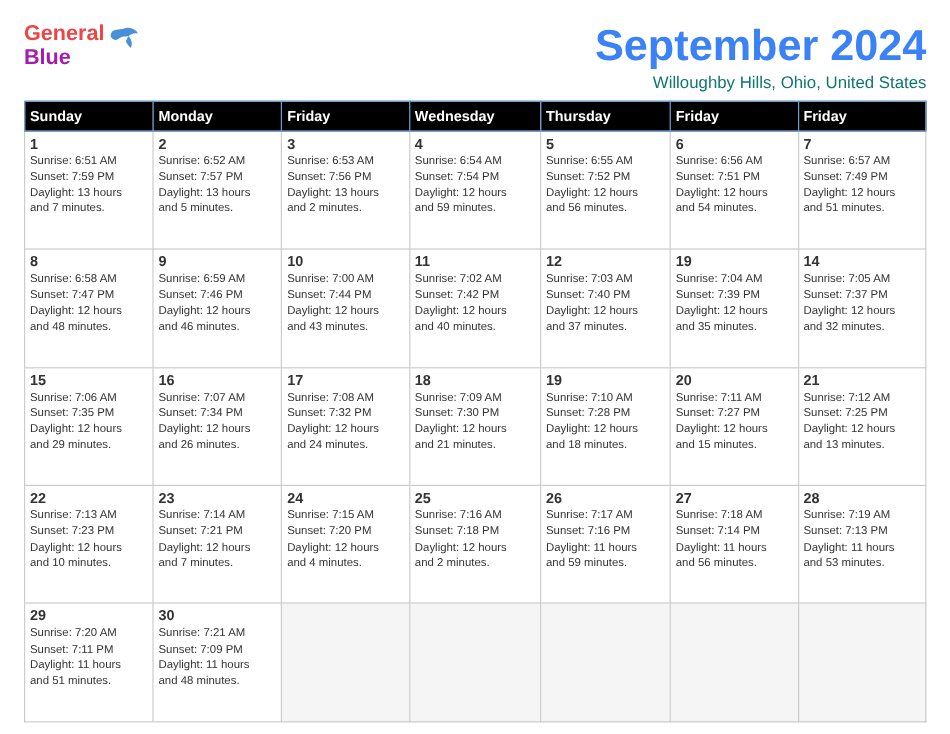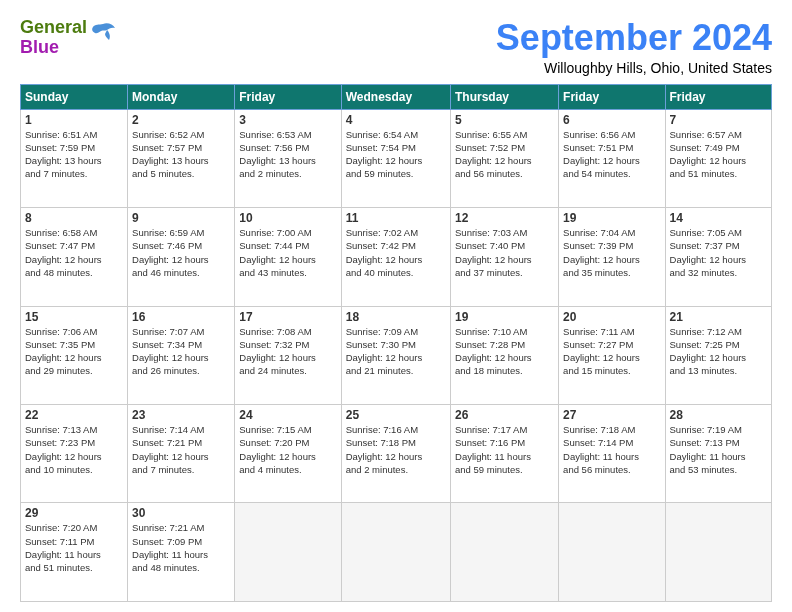--- a/index.html
+++ b/index.html
@@ -27,43 +27,43 @@
       display: flex;
       flex-direction: column;
       align-items: flex-start;
     }
     .logo-text {
       font-size: 18px;
       font-weight: bold;
       color: #333;
       line-height: 1.1;
     }
-    .logo-text span { color: #4d7c0f; }
+    .logo-text span { color: #ef4444; }
     .title-area {
       text-align: right;
     }
     .month-title {
       font-size: 36px;
       font-weight: bold;
       color: #3b82f6;
       line-height: 1.1;
     }
     .subtitle {
       font-size: 14px;
-      color: #000000;
+      color: #0f766e;
       margin-top: 2px;
     }
     .calendar {
       flex: 1;
       border-collapse: collapse;
       width: 100%;
       font-size: 10px;
     }
     .calendar th {
-      background: #0f766e;
+      background: #000000;
       color: #fff;
       padding: 5px 4px;
       font-size: 12px;
       font-weight: bold;
       text-align: left;
       border: 1px solid #6a9fd8;
     }
     .calendar td {
       vertical-align: top;
       padding: 3px 4px;

